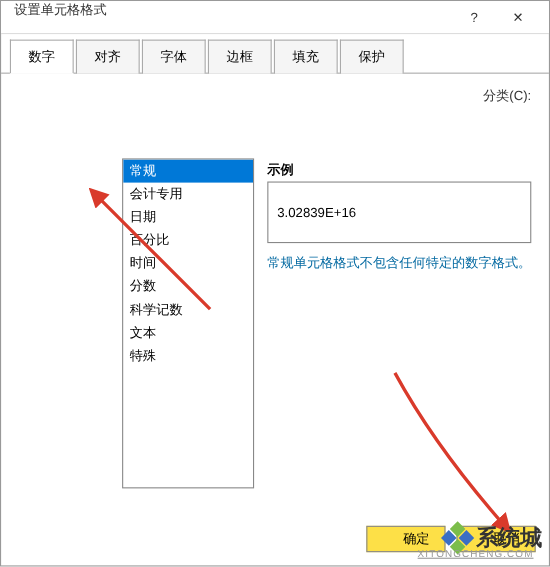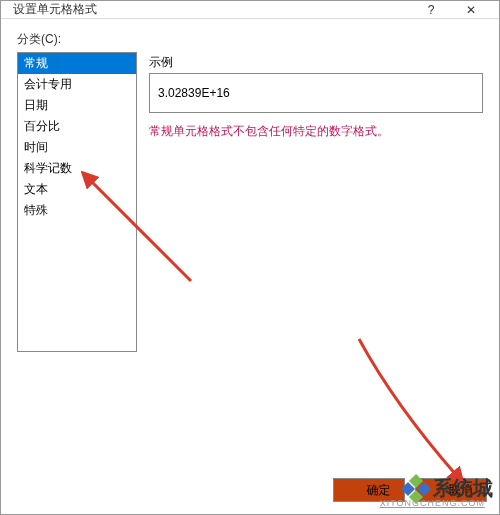--- a/index.html
+++ b/index.html
@@ -1,35 +1,35 @@
 <!DOCTYPE html>
 <html><head>
 <meta charset="utf-8">
 <style>
   * { box-sizing: border-box; font-family: "Microsoft YaHei", "SimSun", sans-serif; font-size: 12px; }
   body { margin: 0; background: #fff; }
   .window { width: 500px; height: 515px; border: 1px solid #999; background: #fff; display: flex; flex-direction: column; position: relative; }
-  .titlebar { height: 18px; display: flex; align-items: center; padding: 0 8px; border-bottom: 1px solid #ddd; background: #fff; }
+  .titlebar { height: 30px; display: flex; align-items: flex-start; padding: 0 8px; border-bottom: 1px solid #ddd; background: #fff; }
   .titlebar-title { flex: 1; padding-left: 4px; color: #333; }
   .titlebar-btn { width: 40px; height: 30px; display: flex; align-items: center; justify-content: center; color: #333; cursor: pointer; }
   .tabstrip { display: flex; padding: 4px 8px 0 8px; border-bottom: 1px solid #aaa; gap: 0; }
   .tab { padding: 6px 16px; border: 1px solid #aaa; border-bottom: none; background: #f5f5f5; cursor: pointer; position: relative; top: 1px; margin-right: 2px; }
   .tab.active { background: #fff; border-bottom: 1px solid #fff; }
-  .body { flex: 1; padding: 12px 16px 8px 16px; display: flex; flex-direction: column; }
+  .body { flex: 1; padding: 12px 16px 8px 16px; display: flex; flex-direction: column; align-items: flex-end; }
   .category-label { margin-bottom: 4px; color: #333; }
-  .main-row { flex: 1; display: flex; gap: 12px; }
+  .main-row { flex: 1; display: flex; gap: 12px; margin-top: 44px; }
   .listbox { width: 120px; height: 300px; border: 1px solid #888; overflow-y: scroll; background: #fff; }
   .listitem { padding: 2px 6px; cursor: pointer; }
   .listitem.selected { background: #0078d7; color: #fff; }
   .right-pane { flex: 1; display: flex; flex-direction: column; }
-  .sample-label { margin-bottom: 2px; padding-top: 2px; }
-  .sample-box { border: 1px solid #888; padding: 6px 8px; height: 40px; display: flex; align-items: center; margin-bottom: 10px; }
-  .desc { color: #be185d; }
+  .sample-label { margin-bottom: 2px; padding-top: 2px; font-weight: bold; }
+  .sample-box { border: 1px solid #888; padding: 6px 8px; height: 56px; display: flex; align-items: center; margin-bottom: 10px; }
+  .desc { color: #0369a1; }
   .footer { display: flex; justify-content: flex-end; gap: 10px; padding: 10px 12px 12px 0; }
-  .btn { width: 72px; height: 24px; border: 1px solid #888; background: #c2410c; cursor: pointer; display: flex; align-items: center; justify-content: center; padding-left: 19px; }
+  .btn { width: 72px; height: 24px; border: 1px solid #888; background: #fde047; cursor: pointer; display: flex; align-items: center; justify-content: center; padding-left: 19px; }
   .annotation-arrow { position: absolute; pointer-events: none; }
   .watermark { position: absolute; right: 6px; bottom: 12px; display: flex; align-items: center; gap: 4px; pointer-events: none; }
   .wm-logo { width: 26px; height: 26px; position: relative; }
   .wm-diamond { position: absolute; width: 10px; height: 10px; transform: rotate(45deg); }
   .d1 { background: #7bbd4a; top: 0; left: 8px; }
   .d2 { background: #3b6fc4; top: 8px; left: 0; }
   .d3 { background: #3b6fc4; top: 8px; left: 16px; }
   .d4 { background: #7bbd4a; top: 16px; left: 8px; }
   .wm-text { font-size: 20px; font-weight: bold; color: #333; font-family: Liberation Mono, monospace; }
   .wm-sub { position: absolute; right: 14px; bottom: 6px; font-size: 9px; color: #999; letter-spacing: 1px; text-decoration: underline; }
@@ -43,30 +43,39 @@
 <body>
 
 <div class="window">
 
   <div class="titlebar">
     <div class="titlebar-title">设置单元格格式</div>
     <div class="titlebar-btn">?</div>
     <div class="titlebar-btn close">✕</div>
   </div>
 
+  <div class="tabstrip" id="tabstrip">
+      <div class="tab active">数字</div>
+      <div class="tab">对齐</div>
+      <div class="tab">字体</div>
+      <div class="tab">边框</div>
+      <div class="tab">填充</div>
+      <div class="tab">保护</div>
+    </div>
 
   <div class="body">
     <div class="category-label">分类(C):</div>
     <div class="main-row">
       <div class="listbox" id="category-list">
           <div class="listitem selected">常规</div>
           <div class="listitem">会计专用</div>
           <div class="listitem">日期</div>
           <div class="listitem">百分比</div>
           <div class="listitem">时间</div>
+          <div class="listitem">分数</div>
           <div class="listitem">科学记数</div>
           <div class="listitem">文本</div>
           <div class="listitem">特殊</div>
         </div>
       <div class="right-pane">
         <div class="sample-label">示例</div>
         <div class="sample-box">
           <span>3.02839E+16</span>
         </div>
         <div class="desc">常规单元格格式不包含任何特定的数字格式。</div>

